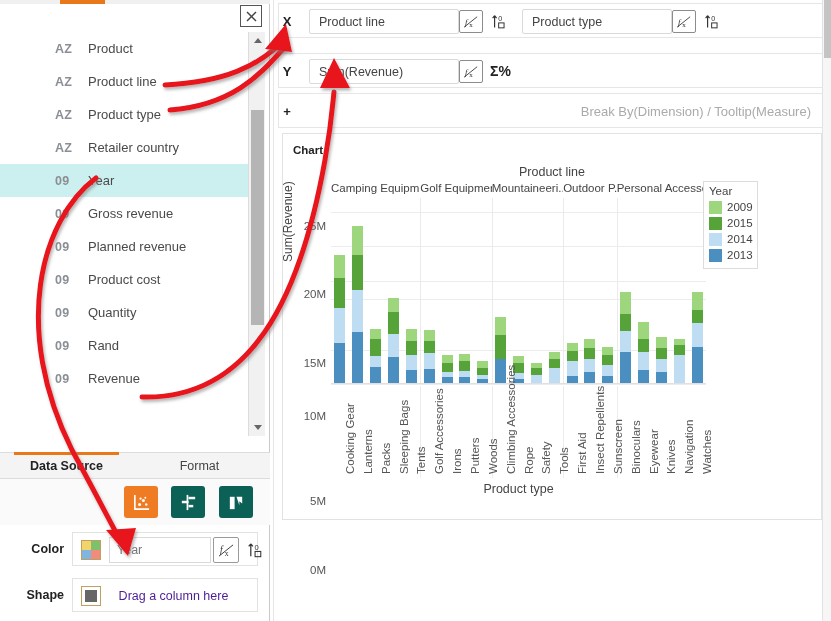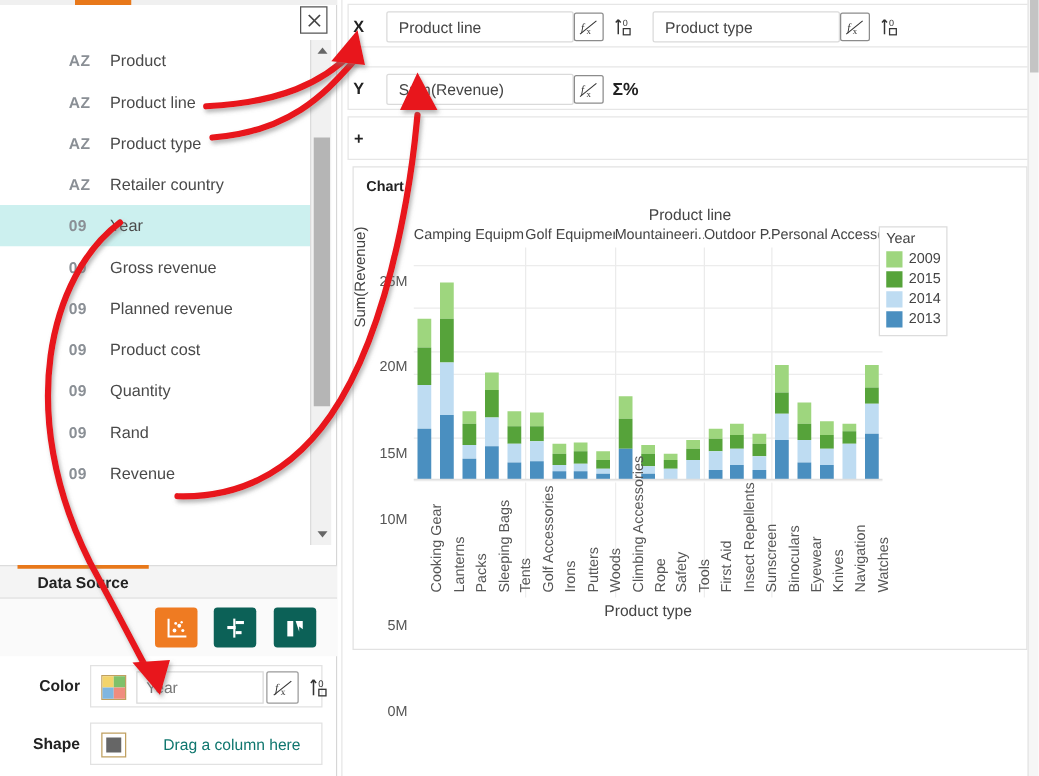--- a/index.html
+++ b/index.html
@@ -110,21 +110,21 @@
     position:absolute;left:72px;top:5px;width:186px;height:34px;
     box-sizing:border-box;border:1px solid #e2e2e2;background:#fff;
   }
   .enc-swatch{position:absolute;left:8px;top:7px;width:20px;height:20px;box-sizing:border-box;border:1px solid #c0a060;}
   .enc-swatch .q{position:absolute;width:9px;height:9px;}
   .enc-field{
     position:absolute;left:36px;top:4px;width:102px;height:26px;
     box-sizing:border-box;border:1px solid #d9d9d9;background:#fff;
     display:flex;align-items:center;padding-left:7px;font-size:12.5px;color:#777;cursor:text;
   }
-  .enc-field.empty{border:none;background:transparent;color:#0f766e;justify-content:center;width:146px;left:36px;}
+  .enc-field.empty{border:none;background:transparent;color:#4c1d95;justify-content:center;width:146px;left:24px;}
   .enc-fx{
     position:absolute;left:140px;top:4px;width:26px;height:26px;
     box-sizing:border-box;border:1px solid #9a9a9a;border-radius:2px;background:#fff;
     display:flex;align-items:center;justify-content:center;cursor:pointer;
   }
   .enc-sort{position:absolute;left:172px;top:6px;width:22px;height:22px;display:flex;align-items:center;justify-content:center;cursor:pointer;}
   .shape-swatch{position:absolute;left:8px;top:7px;width:20px;height:20px;box-sizing:border-box;border:1px solid #c0a060;background:#fff;display:flex;align-items:center;justify-content:center;}
   .shape-swatch i{display:block;width:12px;height:12px;background:#666;}
 
   
@@ -277,20 +277,21 @@
           <div class="tri-up"></div>
         </div>
       <div class="thumb"></div>
       <div class="arrow dn">
           <div class="tri-dn"></div>
         </div>
     </div>
 
     <div class="tabs-bar">
       <div class="tab t0">Data Source</div>
+      <div class="tab t1">Format</div>
     </div>
 
     <div class="viz-row">
       <div class="viz-btn b0">
         <svg width="19" height="19" viewBox="0 0 20 20" aria-hidden="true">
           <path d="M3 2 V17 H18" stroke="#fff" stroke-width="1.7" fill="none"></path>
           <circle cx="8" cy="12" r="1.6" fill="#fff"></circle>
             <circle cx="12" cy="8" r="1.6" fill="#fff"></circle>
           <circle cx="15" cy="12" r="1.3" fill="#fff"></circle>
             <circle cx="9" cy="6" r="1.2" fill="#fff"></circle>
@@ -396,20 +397,21 @@
           <text x="2" y="11" font-family="Liberation Serif, serif" font-style="italic" font-size="10" fill="#333">f</text>
           <text x="7" y="14" font-family="Liberation Serif, serif" font-size="8" fill="#333">x</text>
           <line x1="1" y1="14" x2="16" y2="2" stroke="#333" stroke-width="1"></line>
         </svg>
       </div>
       <div class="sigma" style="left:211px;">Σ%</div>
     </div>
 
     <div class="shelf plus">
       <div class="shelf-key">+</div>
+      <div class="shelf-hint">Break By(Dimension) / Tooltip(Measure)</div>
     </div>
 
     <div class="chart-panel">
       <div class="chart-title">Chart</div>
       <div class="chart-top-label">Product line</div>
       <div class="pl-strip" id="pl-strip">
           <div class="pl-cell" style="left: 0px; width: 89.2857px;">Camping Equipm..</div>
           <div class="pl-cell" style="left: 89.2857px; width: 71.4286px;">Golf Equipment</div>
           <div class="pl-cell" style="left: 160.714px; width: 71.4286px;">Mountaineeri..</div>
           <div class="pl-cell" style="left: 232.143px; width: 53.5714px;">Outdoor P..</div>

